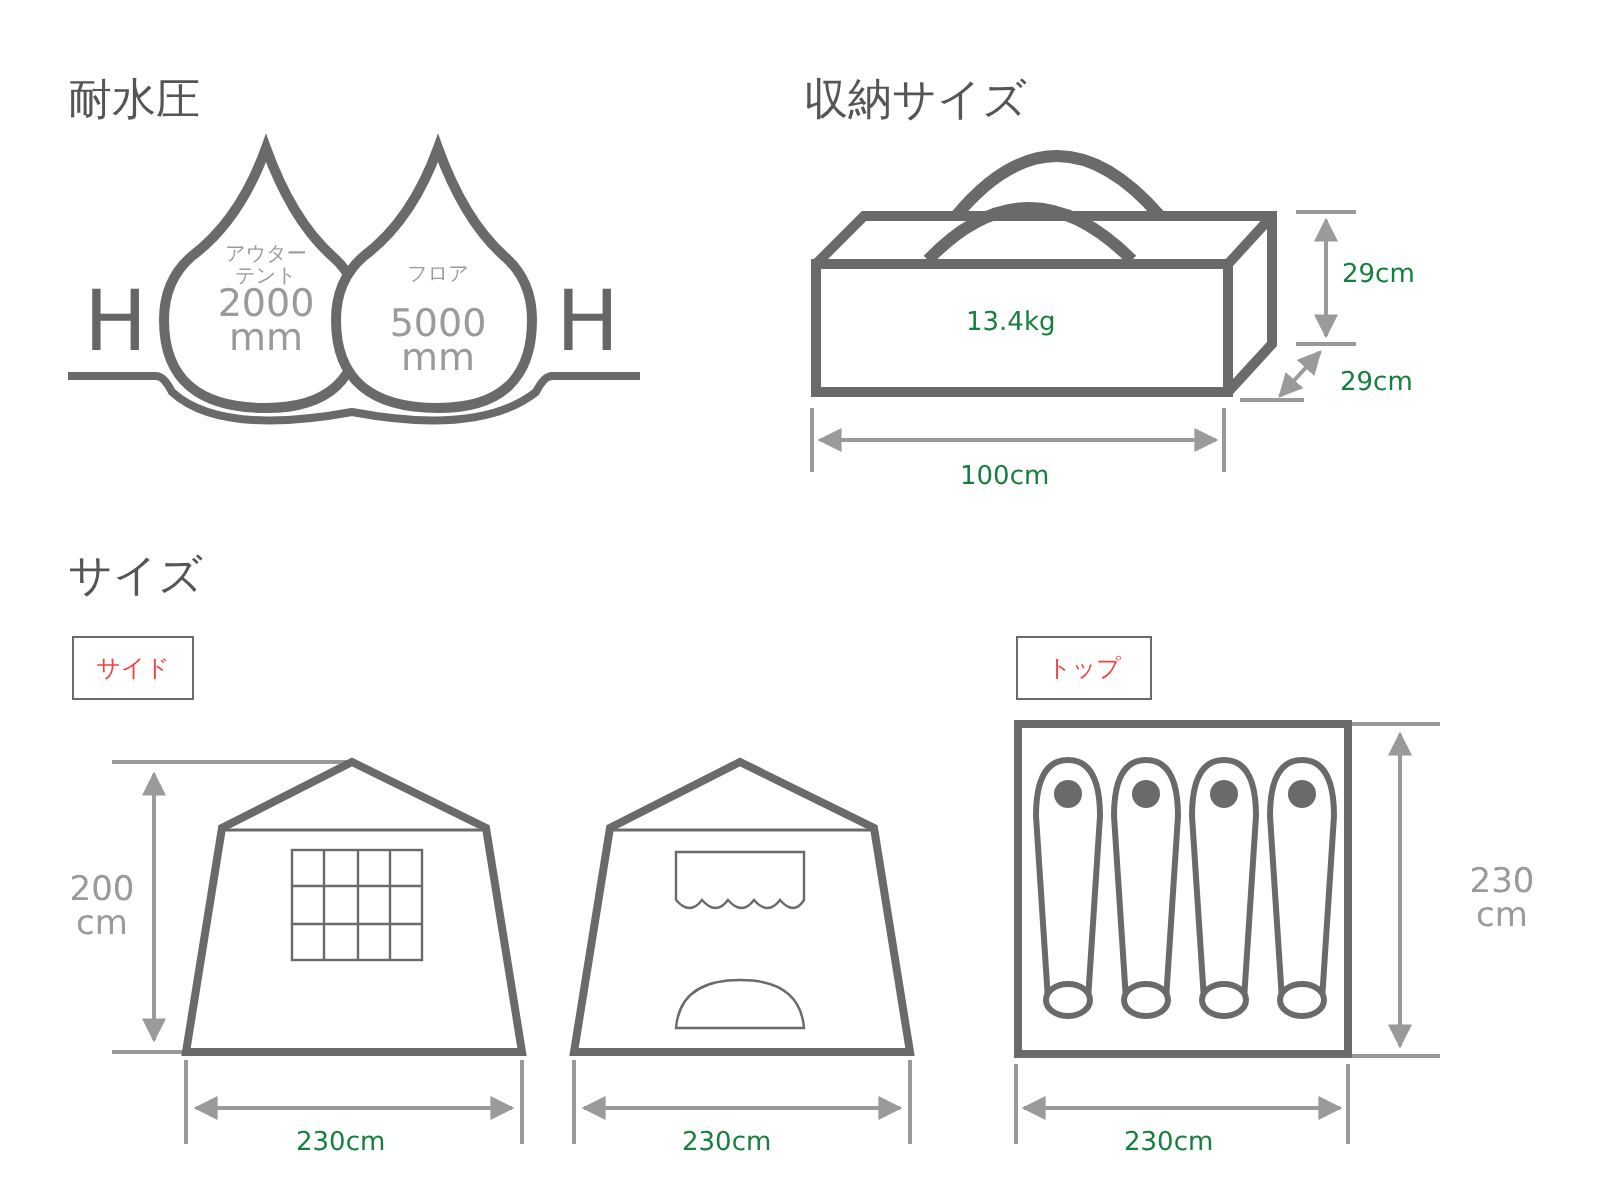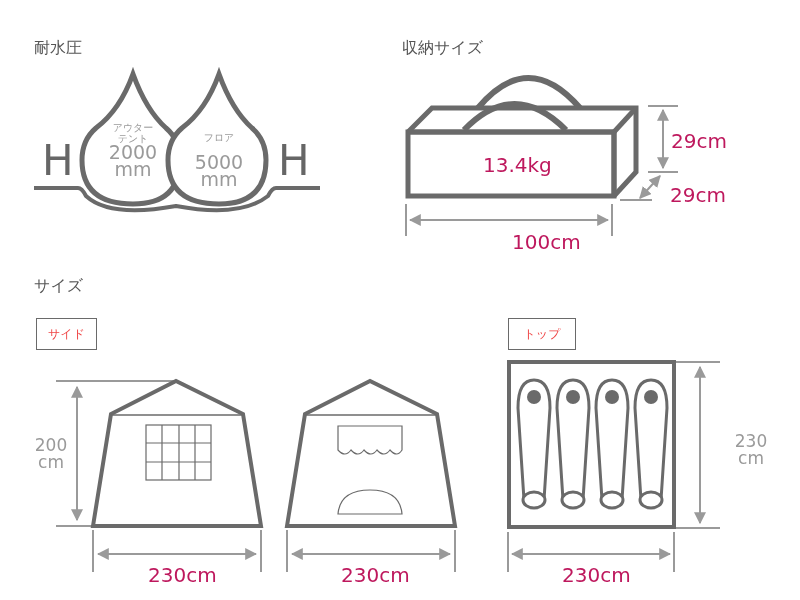--- a/index.html
+++ b/index.html
@@ -1,23 +1,23 @@
 <!DOCTYPE html>
 <html><head>
 <meta charset="utf-8">
 <style>
   html, body { margin: 0; padding: 0; background: #ffffff; }
   body { width: 800px; height: 600px; position: relative; overflow: hidden;
          font-family: "DejaVu Sans", "Liberation Sans", sans-serif; }
   svg.canvas { position: absolute; left: 0; top: 0; }
   .txt { position: absolute; color: #8f8f8f; white-space: nowrap; line-height: 1; }
-  .heading { color: #555555; font-size: 16px; font-weight: normal; }
+  .heading { color: #555555; font-size: 22px; font-weight: normal; }
   .label-box { position: absolute; border: 1.5px solid #6a6a6a; background: #fff;
                color: #ef4444; font-size: 12px; display: flex; align-items: center; justify-content: center; }
-  .dim { font-size: 20px; color: #be185d; }
+  .dim { font-size: 13px; color: #15803d; }
   .dim-stack { font-size: 17px; color: #9a9a9a; text-align: center; line-height: 17px; }
   .drop-small { font-size: 10px; color: #9a9a9a; text-align: center; line-height: 11px; }
   .drop-big { font-size: 19px; color: #9a9a9a; text-align: center; line-height: 17px; }
   .h-letter { font-size: 42px; color: #666; font-weight: normal; }
 </style>
 </head>
 <body>
 
 <svg class="canvas" width="800" height="600" viewBox="0 0 800 600">
   <defs>
@@ -137,21 +137,21 @@
   <div class="drop-big" style="margin-top:0;">2000</div>
   <div class="drop-big">mm</div>
 </div>
 <div class="txt" style="left:189px; top:132px; width:60px;">
   <div class="drop-small">フロア</div>
   <div class="drop-big" style="margin-top:11px;">5000</div>
   <div class="drop-big">mm</div>
 </div>
 
 <div class="txt dim" style="left:483px; top:155px;">13.4kg</div>
-<div class="txt dim" style="left:480px; top:232px;margin-left:32px;">100cm</div>
+<div class="txt dim" style="left:480px; top:232px;">100cm</div>
 <div class="txt dim" style="left:671px; top:131px;">29cm</div>
 <div class="txt dim" style="left:670px; top:185px;">29cm</div>
 
 <div class="label-box" style="left:36px; top:318px; width:59px; height:30px;">サイド</div>
 <div class="label-box" style="left:508px; top:318px; width:66px; height:30px;">トップ</div>
 
 <div class="txt" style="left:34px; top:437px; width:34px;">
   <div class="dim-stack">200</div>
   <div class="dim-stack">cm</div>
 </div>

